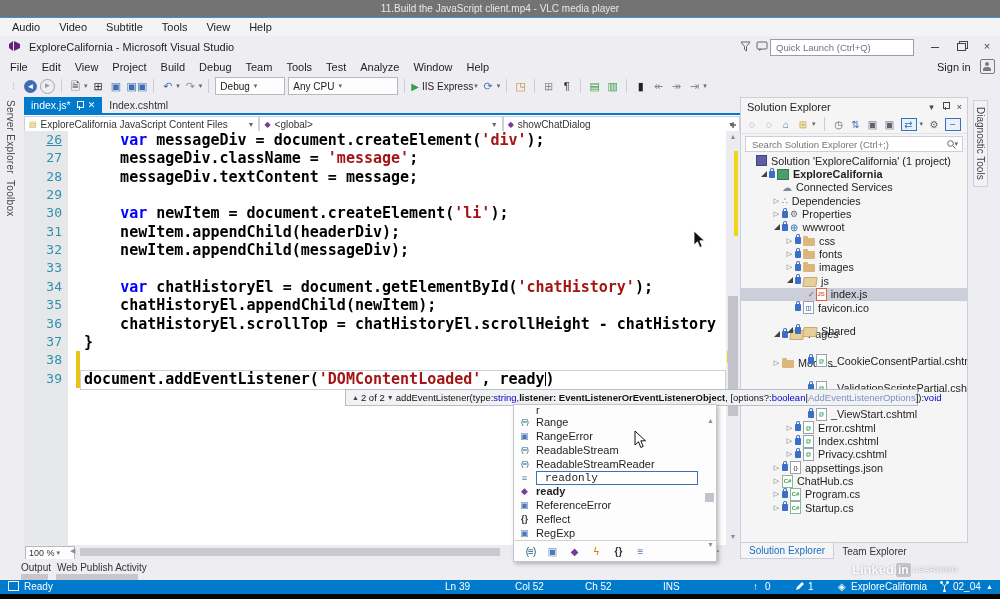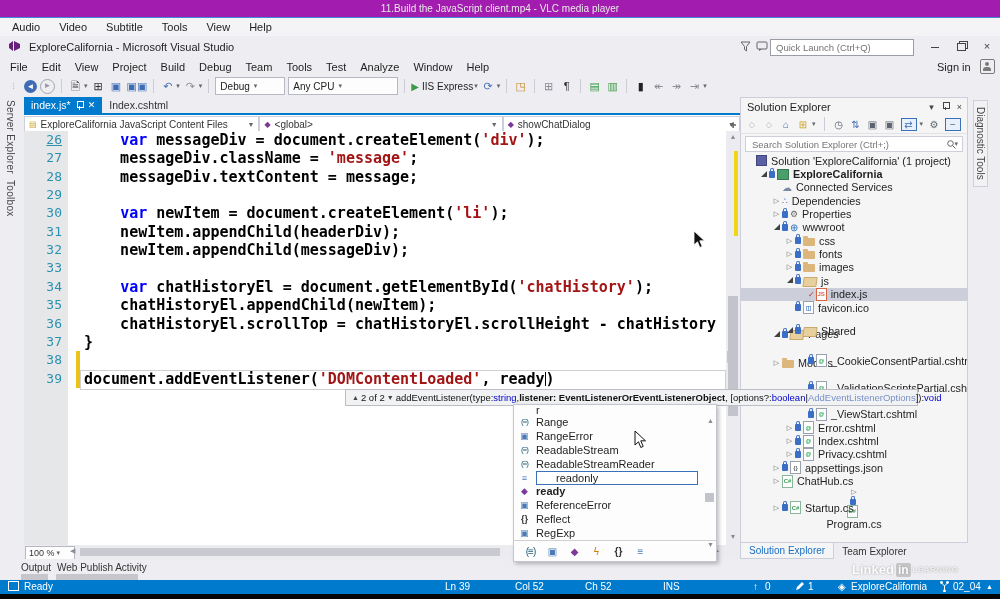--- a/index.html
+++ b/index.html
@@ -1,20 +1,20 @@
 <!DOCTYPE html>
 <html><head>
 <meta charset="utf-8">
 <style>
   html,body{margin:0;padding:0;background:#000;}
   #screen{position:relative;width:1000px;height:599px;overflow:hidden;background:#eeeef2;
           font-family:"Liberation Sans",sans-serif;color:#1e1e1e;}
   .abs{position:absolute;}
   
-  #vlc-titlebar{left:0;top:0;width:1000px;height:17px;background:#a21caf;border-bottom:1px solid #3f8fd6;
+  #vlc-titlebar{left:0;top:0;width:1000px;height:17px;background:#737373;border-bottom:1px solid #3f8fd6;
     color:#e8e8e8;font-size:10px;line-height:17px;text-align:center;}
   #vlc-menubar{left:0;top:18px;width:1000px;height:18px;background:#f4f4f6;display:flex;align-items:center;
     gap:19px;padding-left:12px;font-size:11px;color:#222;border-bottom:1px solid #e3e3e6;}
   
   #vs-titlebar{left:0;top:36px;width:1000px;height:22px;background:#eeeef2;display:flex;align-items:center;font-size:11px;}
   #vs-logo{margin-left:8px;margin-right:8px;display:inline-block;}
   #quick-launch{position:absolute;left:770px;top:3px;width:136px;height:15px;border:1px solid #999da6;background:#fff;
     font-size:9.5px;color:#777;display:flex;align-items:center;padding:0 3px;}
   #quick-launch input{border:0;outline:0;flex:1;font-size:9.5px;font-family:"Liberation Sans",sans-serif;color:#666;background:transparent;}
   .win-btn{position:absolute;top:2px;width:26px;height:17px;text-align:center;line-height:16px;font-size:11px;color:#444;}
@@ -82,21 +82,21 @@
   #hsb-thumb{position:absolute;left:80px;top:548px;width:420px;height:8px;background:#c9cad1;}
   
   #sig-help{left:345px;top:389px;width:567px;height:15px;background:#f1f2f4;border:1px solid #bcbcc4;z-index:30;
     display:flex;align-items:center;font-size:9.5px;white-space:nowrap;padding-left:4px;color:#111;}
   #sig-help .blue{color:#0000d0;} #sig-help .lblue{color:#7a90c8;} #sig-help .bold{font-weight:bold;color:#111;}
   #sig-help .arrow{font-size:7px;color:#444;margin:0 2px;}
   
   #isense{left:513px;top:404px;width:202px;background:#fdfdfe;border:1px solid #c3c6cf;z-index:31;box-shadow:2px 2px 4px rgba(0,0,0,.25);}
   .is-row{position:relative;height:13.9px;display:flex;align-items:center;font-size:11px;color:#1e1e1e;padding-left:4px;gap:5px;}
   .is-row.partial{height:10px;overflow:hidden;}
-  .is-row.sel .lbl-wrap{border:1px solid #3972b8;background:#fff;flex:1;margin-right:18px;height:12px;display:flex;align-items:center;padding-left:19px;}
+  .is-row.sel .lbl-wrap{border:1px solid #3972b8;background:#fff;flex:1;margin-right:18px;height:12px;display:flex;align-items:center;padding-left:8px;font-family:Liberation Mono, monospace;}
   .is-ico{width:13px;text-align:center;font-size:9px;flex:0 0 13px;}
   .ic-interface{color:#1e5f74;font-size:8px;letter-spacing:-1px;}
   .ic-class{color:#4a7ab5;} .ic-keyword{color:#4a7ab5;} .ic-method{color:#7b3a96;}
   .ic-namespace{color:#333;font-weight:bold;font-size:9px;} .ic-event{color:#d87e00;}
   #is-filter{border-top:1px solid #d0d0d6;height:20px;display:flex;align-items:center;gap:9px;padding-left:10px;background:#fdfdfe;}
   #is-filter .is-ico{font-size:10px;}
   .is-sb-up{position:absolute;right:2px;top:12px;font-size:7px;color:#8a8d96;}
   .is-sb-dn{position:absolute;right:2px;top:136px;font-size:7px;color:#8a8d96;}
   .is-sb-thumb{position:absolute;right:2px;top:88px;width:9px;height:9px;background:#c2c3cb;}
   
@@ -574,21 +574,21 @@
           <span class="tlock"></span>
           <span class="tico ficon json">{}</span>
           <span class="tlabel">appsettings.json</span>
         </div>
         <div class="trow" style="top: 320.4px;">
           <span style="width: 30px; flex: 0 0 auto;"></span>
           <span class="texp">▷</span>
           <span class="tico ficon cs">C#</span>
           <span class="tlabel">ChatHub.cs</span>
         </div>
-        <div class="trow" style="top: 333.75px; flex-direction: column;">
+        <div class="trow" style="top: 333.75px;">
           <span style="width: 30px; flex: 0 0 auto;"></span>
           <span class="texp">▷</span>
           <span class="tlock"></span>
           <span class="tico ficon cs">C#</span>
           <span class="tlabel">Program.cs</span>
         </div>
         <div class="trow" style="top: 347.1px;">
           <span style="width: 30px; flex: 0 0 auto;"></span>
           <span class="texp">▷</span>
           <span class="tlock"></span>

